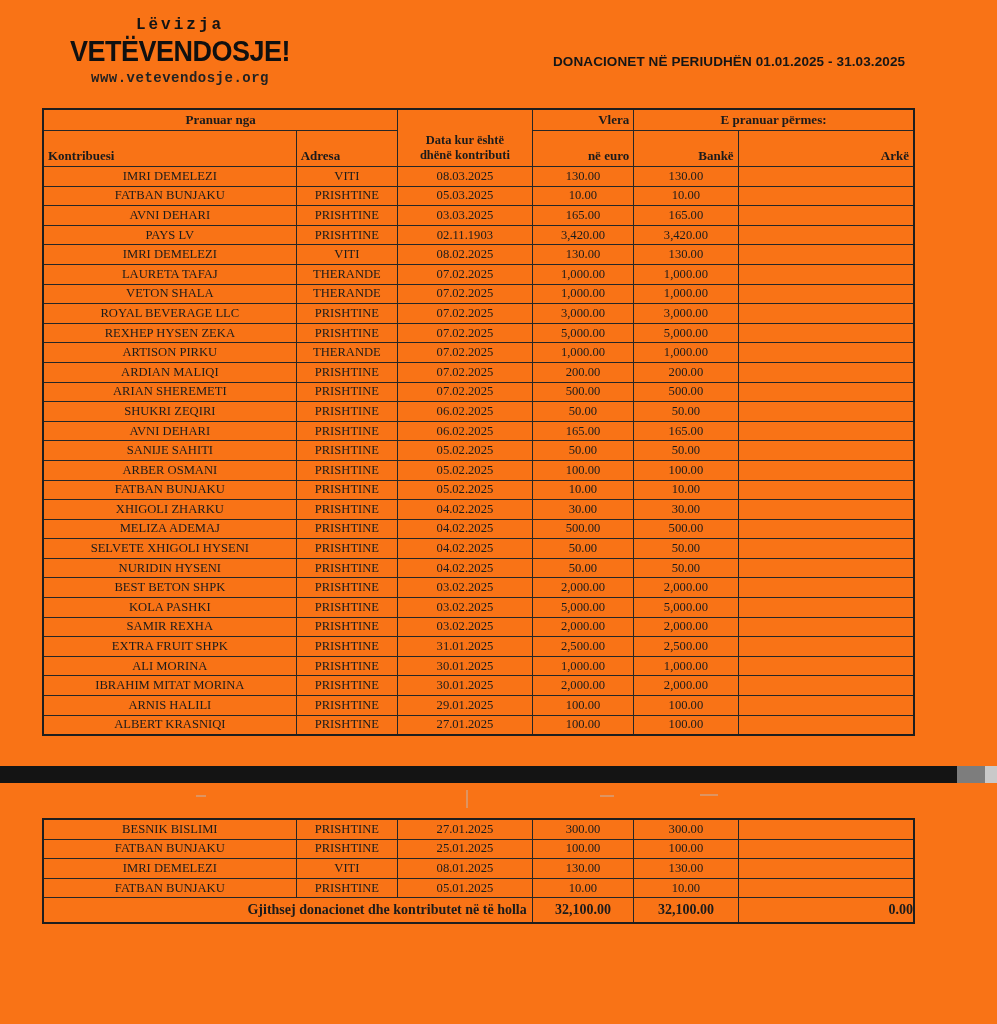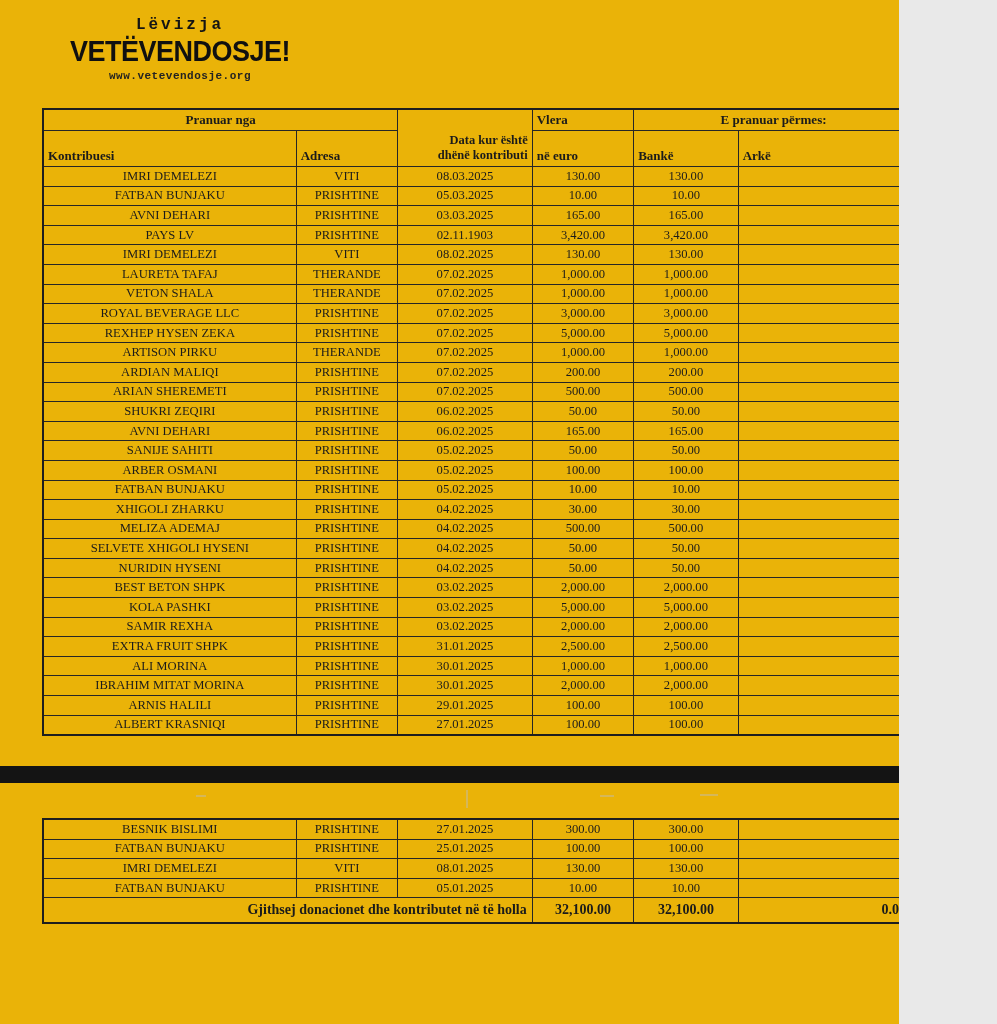--- a/index.html
+++ b/index.html
@@ -1,71 +1,72 @@
 <!DOCTYPE html>
 <html><head>
 <meta charset="utf-8">
 <style>
   html,body{margin:0;padding:0;background:#e9e9e9;}
-  #page{position:relative;width:899px;height:1024px;background:#eab308;overflow:hidden;
+  #page{position:relative;width:997px;height:1024px;background:#f97316;overflow:hidden;
         font-family:"Liberation Serif", serif;color:#1b1b1b;}
 
   
   #logo{position:absolute;left:60px;top:16px;width:240px;text-align:center;}
   #logo .l1{font-family:"Liberation Mono", monospace;font-weight:700;font-size:16px;
             letter-spacing:3px;color:#141414;}
   #logo .l2{font-family:"Liberation Sans", sans-serif;font-weight:900;font-size:27px;
             letter-spacing:-0.5px;color:#101010;margin-top:2px;transform:scaleY(1.06);}
-  #logo .l3{font-family:"Liberation Mono", monospace;font-weight:700;font-size:11px;
+  #logo .l3{font-family:"Liberation Mono", monospace;font-weight:700;font-size:14px;
             letter-spacing:0.5px;color:#222;margin-top:3px;}
 
   #doc-title{position:absolute;left:553px;top:54px;width:360px;
              font-family:"Liberation Sans", sans-serif;font-weight:700;font-size:13.5px;
              color:#161616;letter-spacing:0.1px;}
 
   
   table{border-collapse:collapse;table-layout:fixed;width:873px;
         font-family:"Liberation Serif", serif;font-size:12.5px;color:#1b1b1b;}
   #table1{position:absolute;left:42px;top:108px;}
   #table2{position:absolute;left:42px;top:818px;border-radius:25px;}
   td,th{border:1.4px solid #262626;padding:0 4px;overflow:hidden;white-space:nowrap;}
   table{border:2.2px solid #1e1e1e;}
   thead th{font-weight:700;font-size:13px;}
   tr.h1 th{height:20px;}
   tr.h2 th{height:33px;vertical-align:bottom;padding-bottom:2px;margin-top:16px;}
   th.group-left{text-align:center;}
-  th.date-head{text-align:right;vertical-align:bottom;font-size:12.5px;line-height:1.25;
+  th.date-head{vertical-align:bottom;font-size:12.5px;line-height:1.25;
                padding-bottom:2px;}
   th.al{text-align:left;}
-  th.ar{text-align:left;}
+  th.ar{text-align:right;}
   tbody td{height:18.6px;text-align:center;font-size:12.6px;}
   td.c-cash{border-left:1.4px solid #262626;}
   tr.total td{height:24px;font-weight:700;font-size:14px;}
   td.total-label{text-align:right;padding-right:5px;}
   td.total-euro,td.total-bank{text-align:center;}
-  td.total-cash{text-align:right;padding-right:7px;}
+  td.total-cash{text-align:right;padding-right:0;}
 
   
   #page-break-bar{position:absolute;left:0;top:766px;width:997px;height:17px;background:#141414;}
   #page-break-bar .tail1{position:absolute;right:12px;top:0;width:28px;height:17px;background:#7d7d7d;}
   #page-break-bar .tail2{position:absolute;right:0;top:0;width:12px;height:17px;background:#c9c9c9;}
   
   .artifact{position:absolute;background:#bdbdbd;opacity:.45;}
 </style>
 </head>
 <body>
 
 <div id="page">
 
   <div id="logo">
     <div class="l1">Lëvizja</div>
     <div class="l2">VETËVENDOSJE!</div>
     <div class="l3">www.vetevendosje.org</div>
   </div>
 
+  <div id="doc-title">DONACIONET NË PERIUDHËN 01.01.2025 - 31.03.2025</div>
 
   <table id="table1">
     <colgroup>
       <col style="width:252px">
         <col style="width:101px">
         <col style="width:134px">
       <col style="width:101px">
         <col style="width:104px">
         <col style="width:175px">
     </colgroup>

